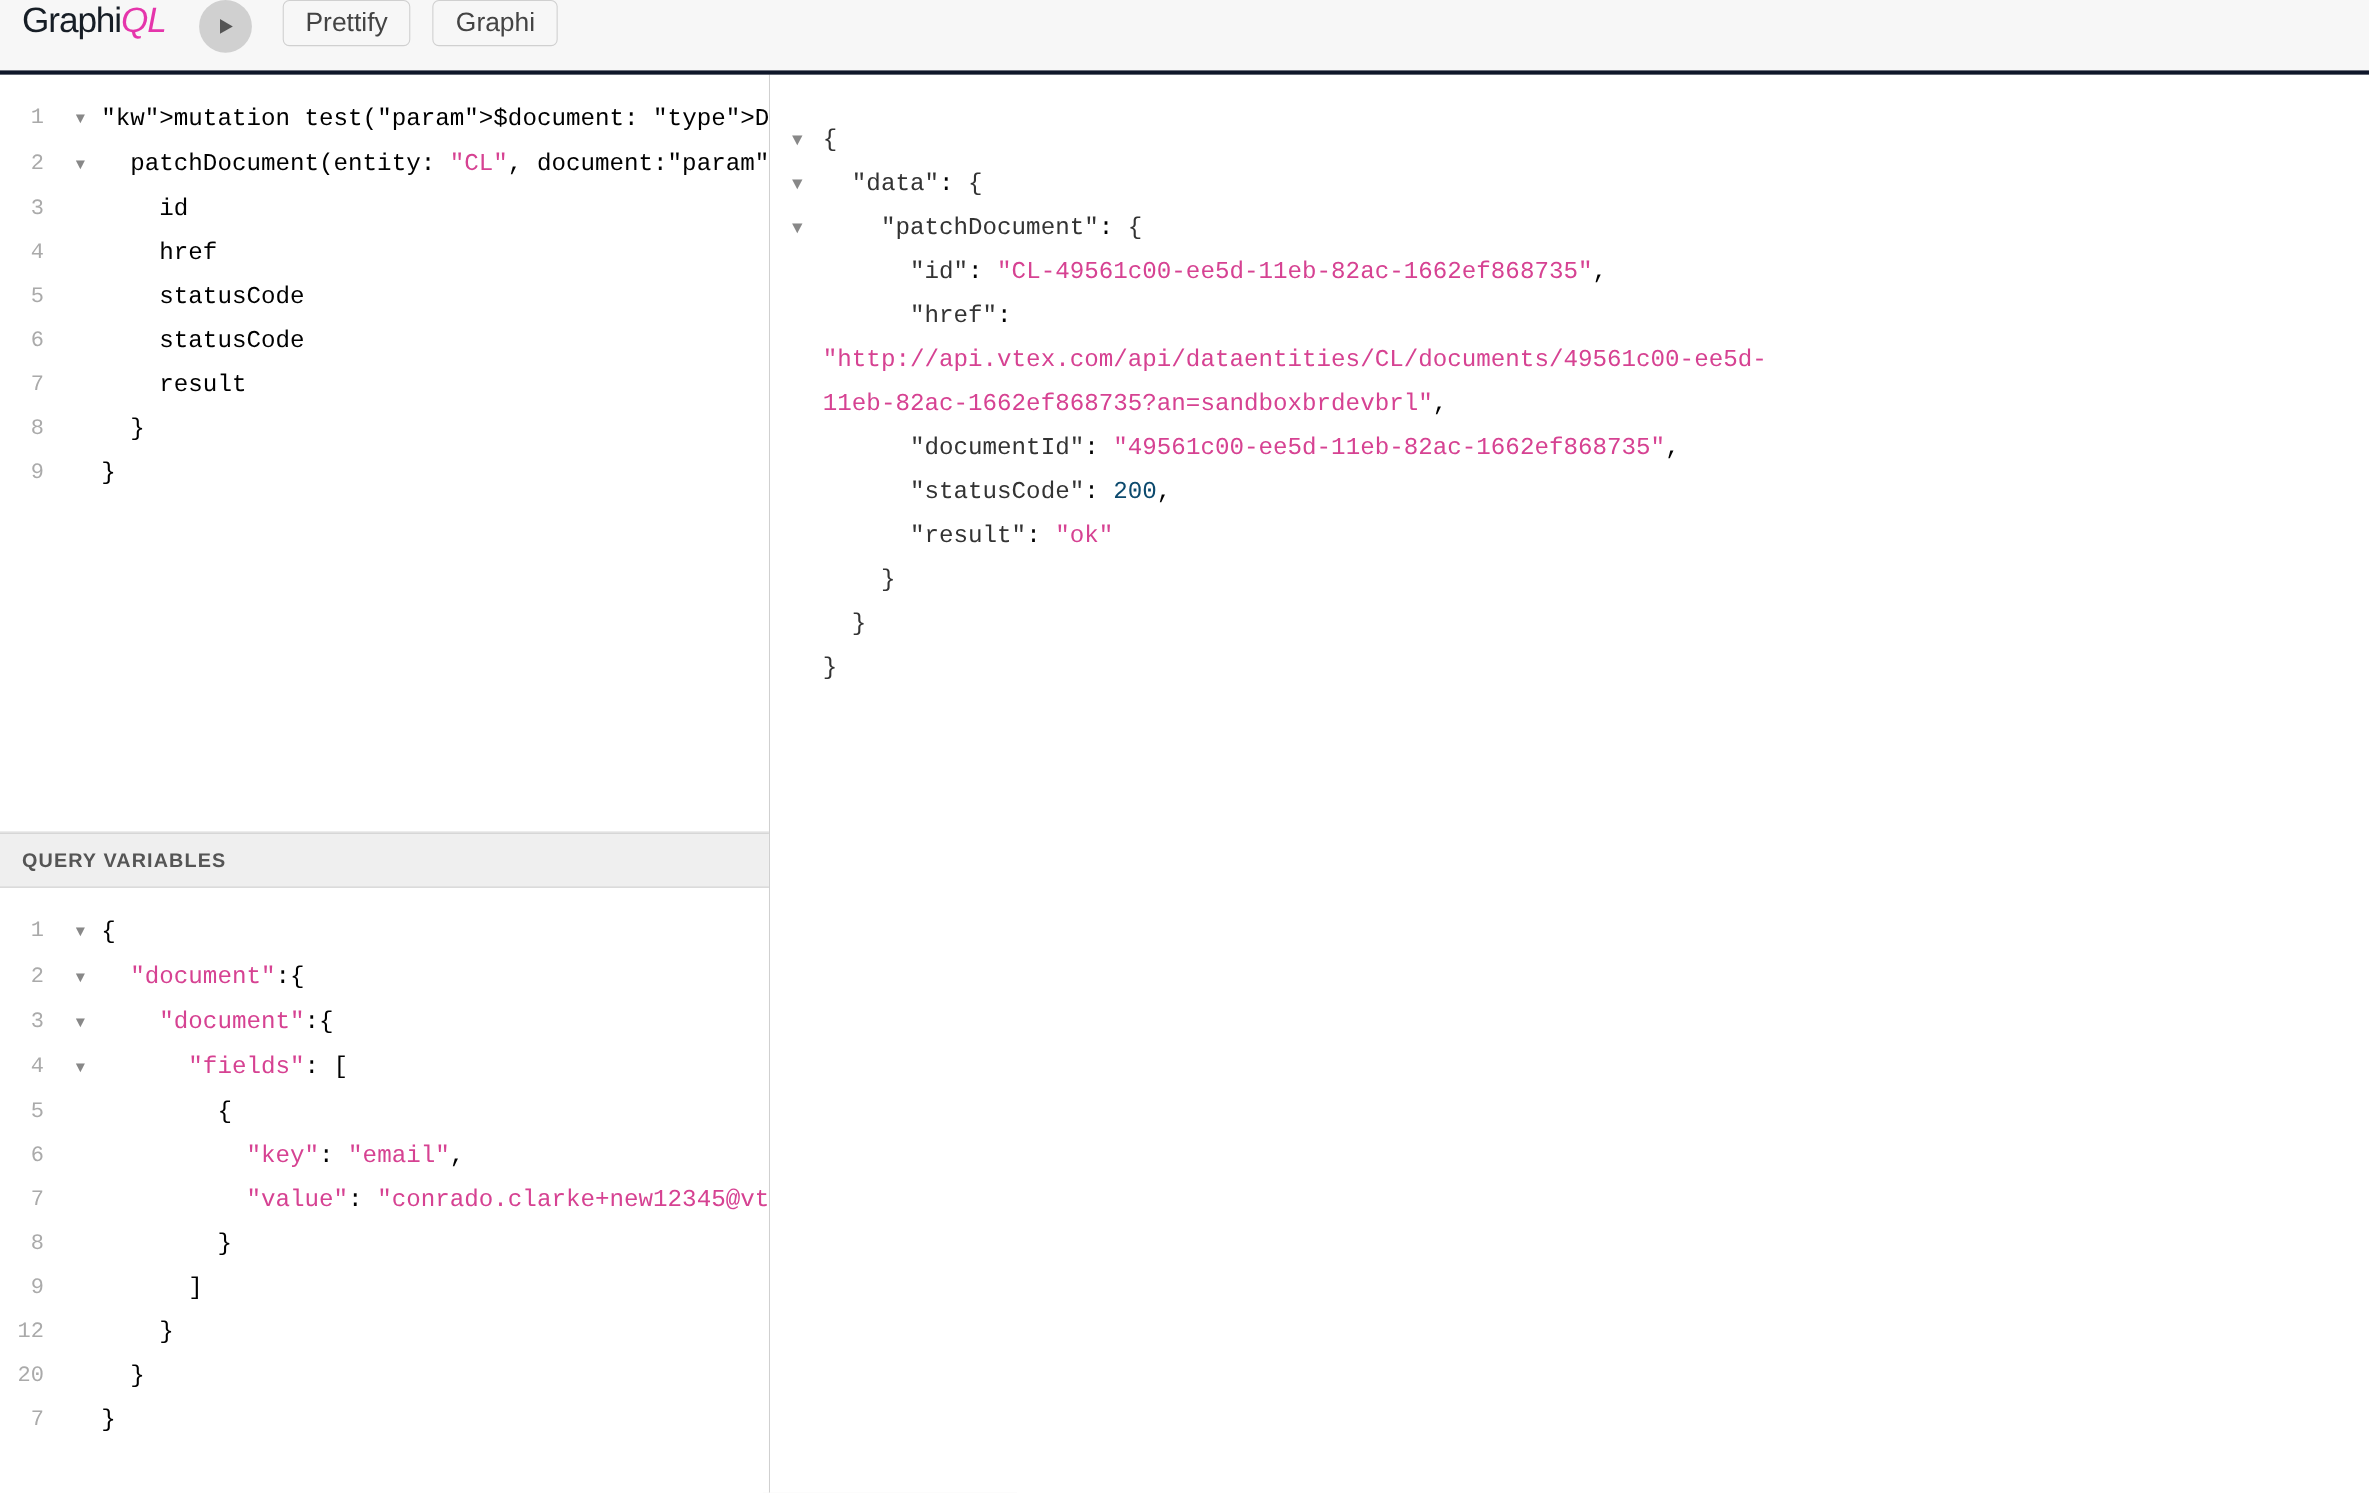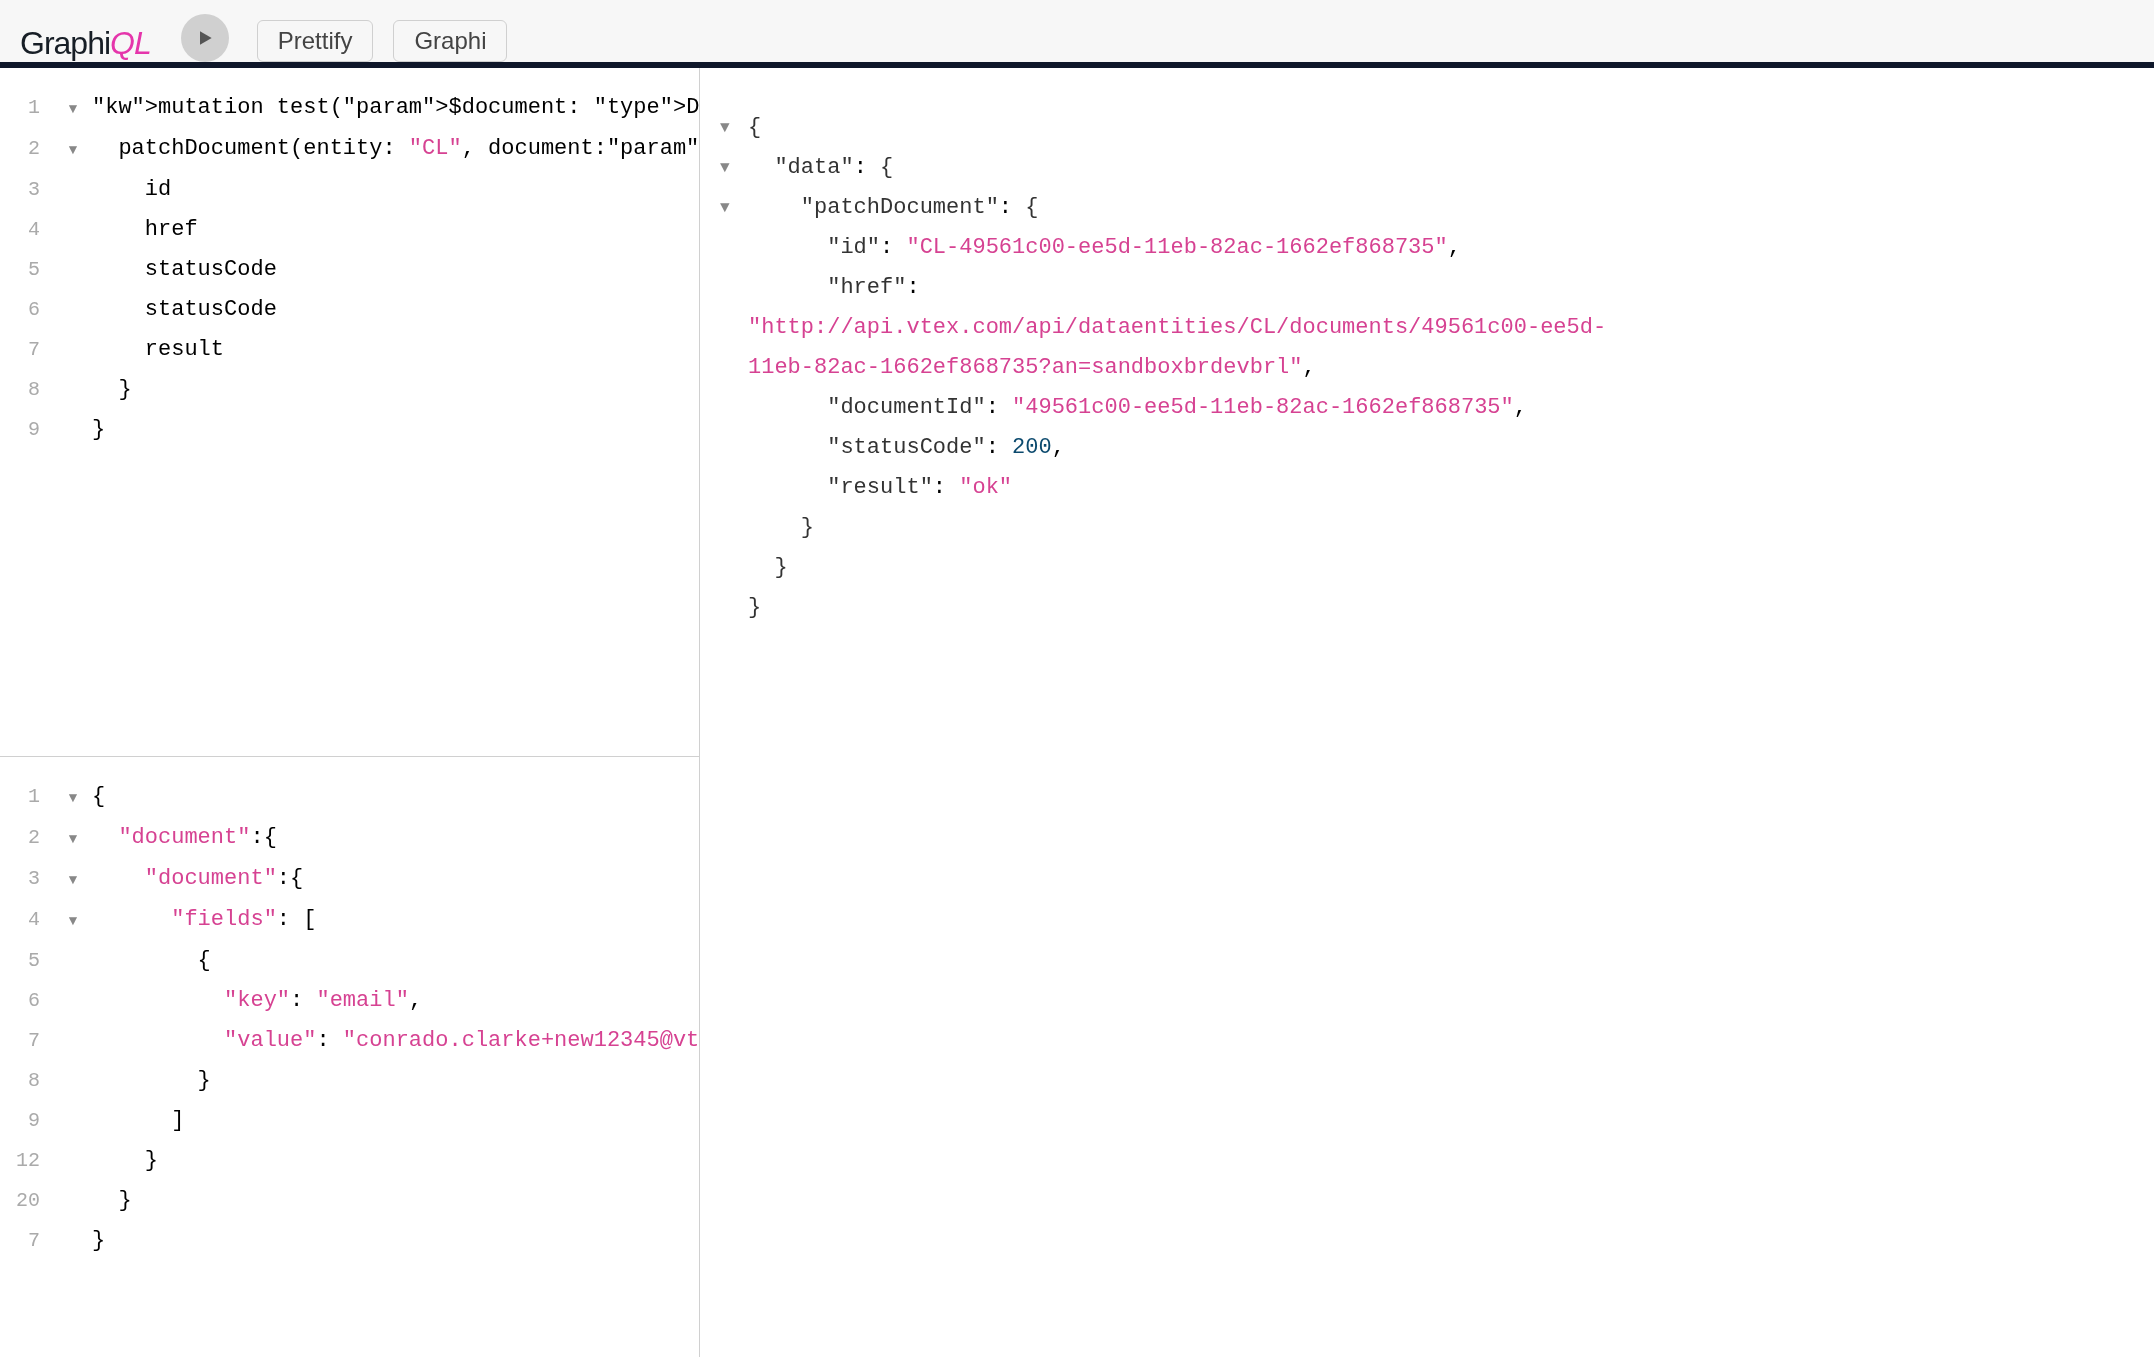--- a/index.html
+++ b/index.html
@@ -12,24 +12,24 @@
       font-family: -apple-system, BlinkMacSystemFont, "Segoe UI", sans-serif;
       background: #f5f5f5;
       width: 2154px;
       height: 1357px;
       overflow: hidden;
     }
 
     
     #toolbar {
       display: flex;
-      align-items: flex-end;
+      align-items: flex-start;
       height: 68px;
       background: #f7f7f7;
-      border-bottom: 6px solid #0f172a;
+      border-bottom: 4px solid #0f172a;
       padding: 0 20px;
       gap: 20px;
     }
 
     #logo {
       font-size: 32px;
       font-weight: 400;
       color: #e535ab;
       margin-right: 10px;
       letter-spacing: -1px;
@@ -253,20 +253,23 @@
                 <td class="line-num">9</td>
                 <td class="fold-gutter"></td>
                 <td class="code-content">}</td>
               </tr>
             </tbody>
         </table>
       </div>
     </div>
 
     <div id="variables-section">
+      <div id="variables-header">
+        <span>QUERY VARIABLES</span>
+      </div>
       <div class="code-area" style="height:calc(100% - 50px);">
         <table class="code-table">
           <tbody id="variables-lines">
           <tr>
                 <td class="line-num">1</td>
                 <td class="fold-gutter"><span class="triangle">▼</span></td>
                 <td class="code-content">{</td>
               </tr>
               <tr>
                 <td class="line-num">2</td>

